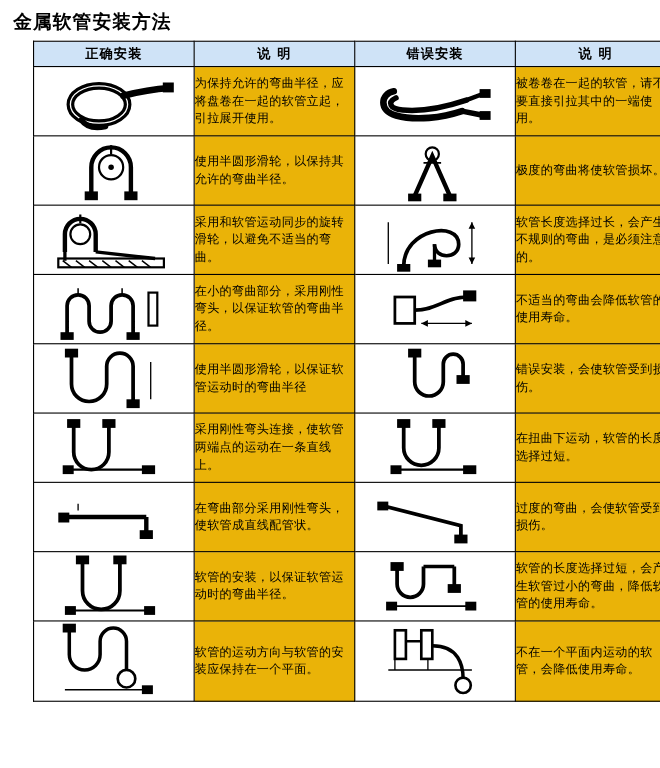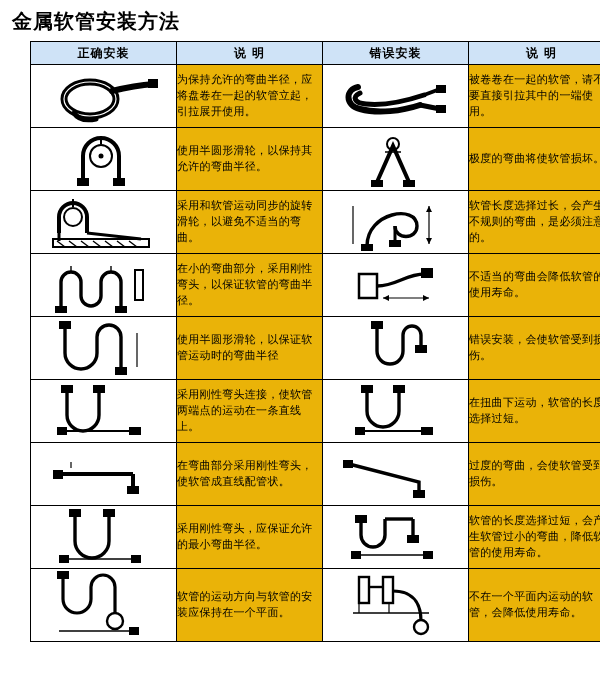--- a/index.html
+++ b/index.html
@@ -15,21 +15,21 @@
     overflow: hidden;
   }
   .page {
     width: 600px;
     height: 698px;
     position: relative;
     box-sizing: border-box;
     padding: 6px 8px 0 8px;
   }
   .title {
-    font-size: 20px;
+    font-size: 17px;
     font-weight: bold;
     letter-spacing: 1px;
     margin: 2px 0 6px 4px;
     color: #000;
   }
   table.main {
     border-collapse: collapse;
     width: 584px;
     table-layout: fixed;
     border: 1px solid #14b8a6;
@@ -261,21 +261,21 @@
         <td class="fig">
           <svg width="126" height="60" viewBox="0 0 126 60">
             <path d="M34 6 L34 34 A17 17 0 0 0 68 34 L68 6" fill="none" stroke="#000" stroke-width="3.4"></path>
             <rect x="28" y="2" width="12" height="8" fill="#000"></rect>
             <rect x="62" y="2" width="12" height="8" fill="#000"></rect>
             <path d="M26 52 L96 52" stroke="#000" stroke-width="1.6"></path>
             <rect x="18" y="48" width="10" height="8" fill="#000"></rect>
             <rect x="90" y="48" width="10" height="8" fill="#000"></rect>
           </svg>
         </td>
-        <td class="desc">采用刚性弯头，应保证允许的最小弯曲半径。</td>
+        <td class="desc">软管的安装，以保证软管运动时的弯曲半径。</td>
         <td class="fig">
           <svg width="126" height="60" viewBox="0 0 126 60">
             <path d="M28 12 L28 28 A12 12 0 0 0 52 28 L52 12" fill="none" stroke="#000" stroke-width="3.4"></path>
             <path d="M52 12 L80 12" stroke="#000" stroke-width="3.4"></path>
             <path d="M80 12 L80 30" stroke="#000" stroke-width="3.4"></path>
             <rect x="22" y="8" width="12" height="8" fill="#000"></rect>
             <rect x="74" y="28" width="12" height="8" fill="#000"></rect>
             <path d="M24 48 L96 48" stroke="#000" stroke-width="1.6"></path>
             <rect x="18" y="44" width="10" height="8" fill="#000"></rect>
             <rect x="90" y="44" width="10" height="8" fill="#000"></rect>

